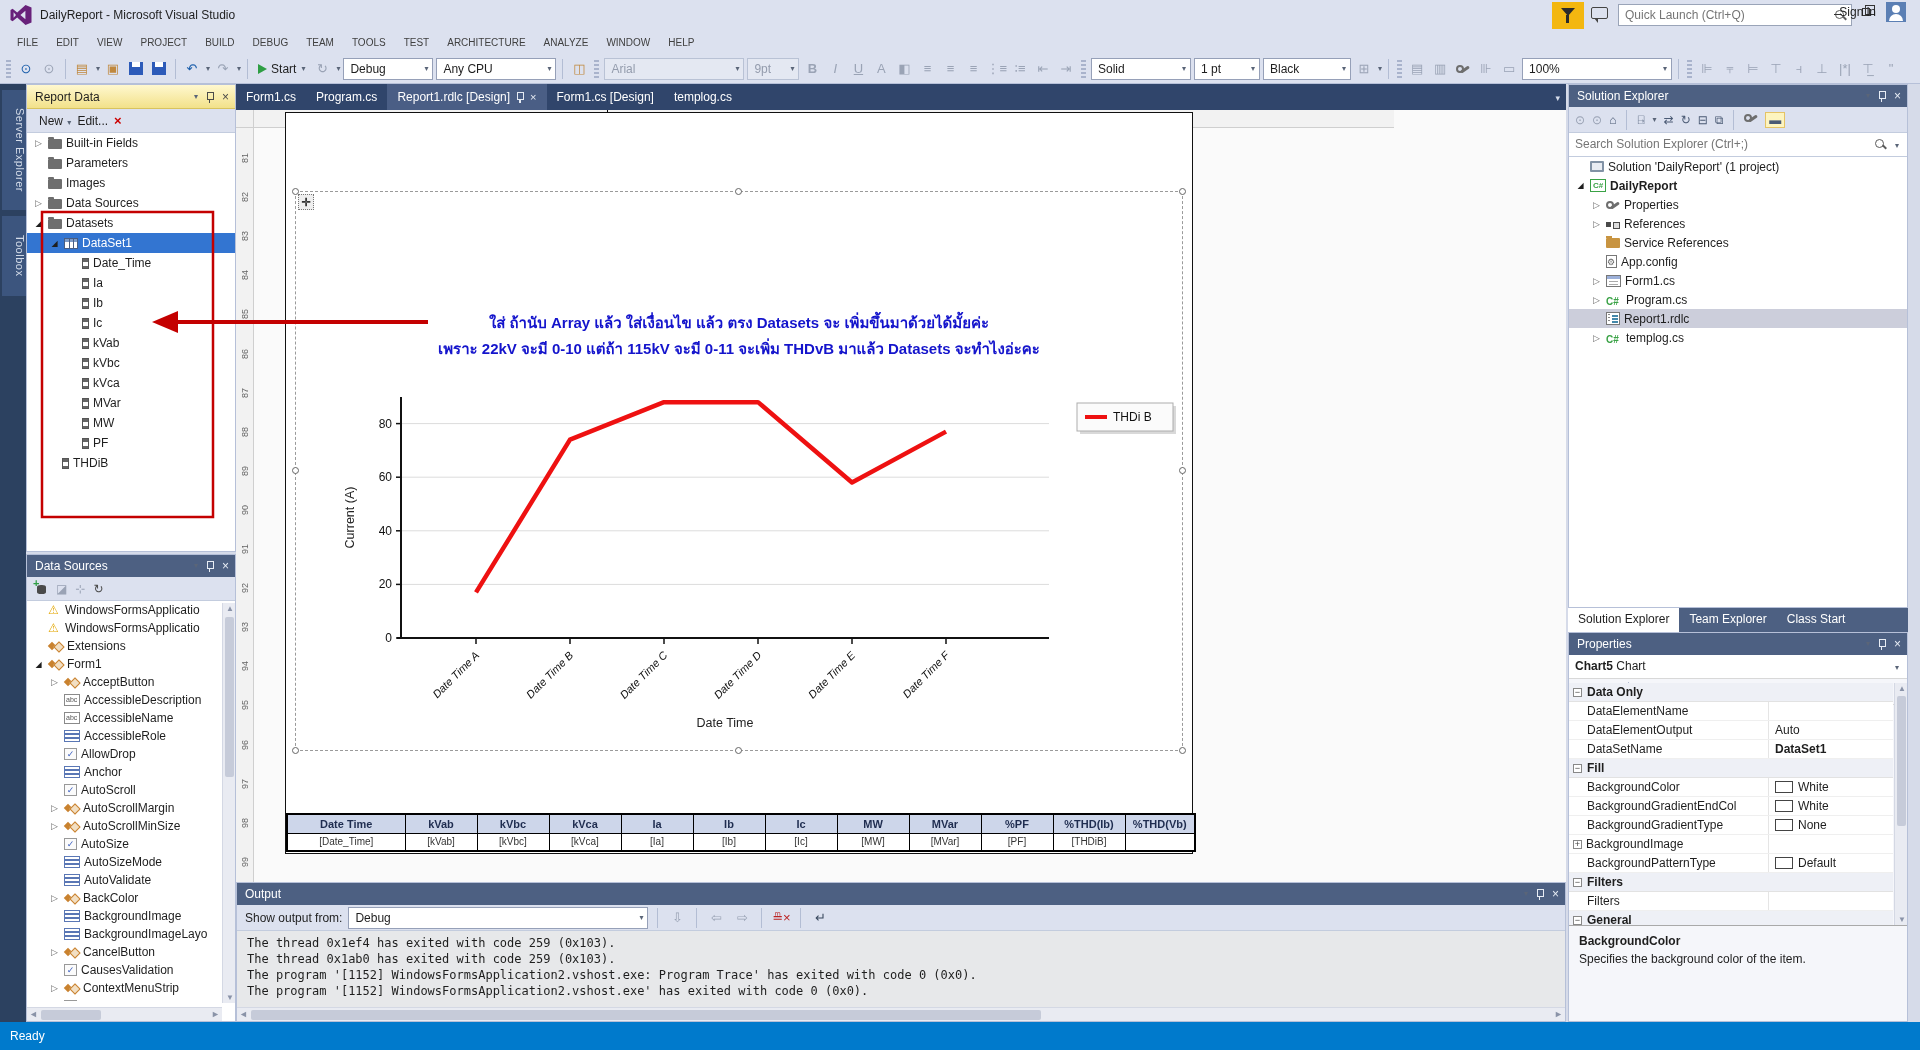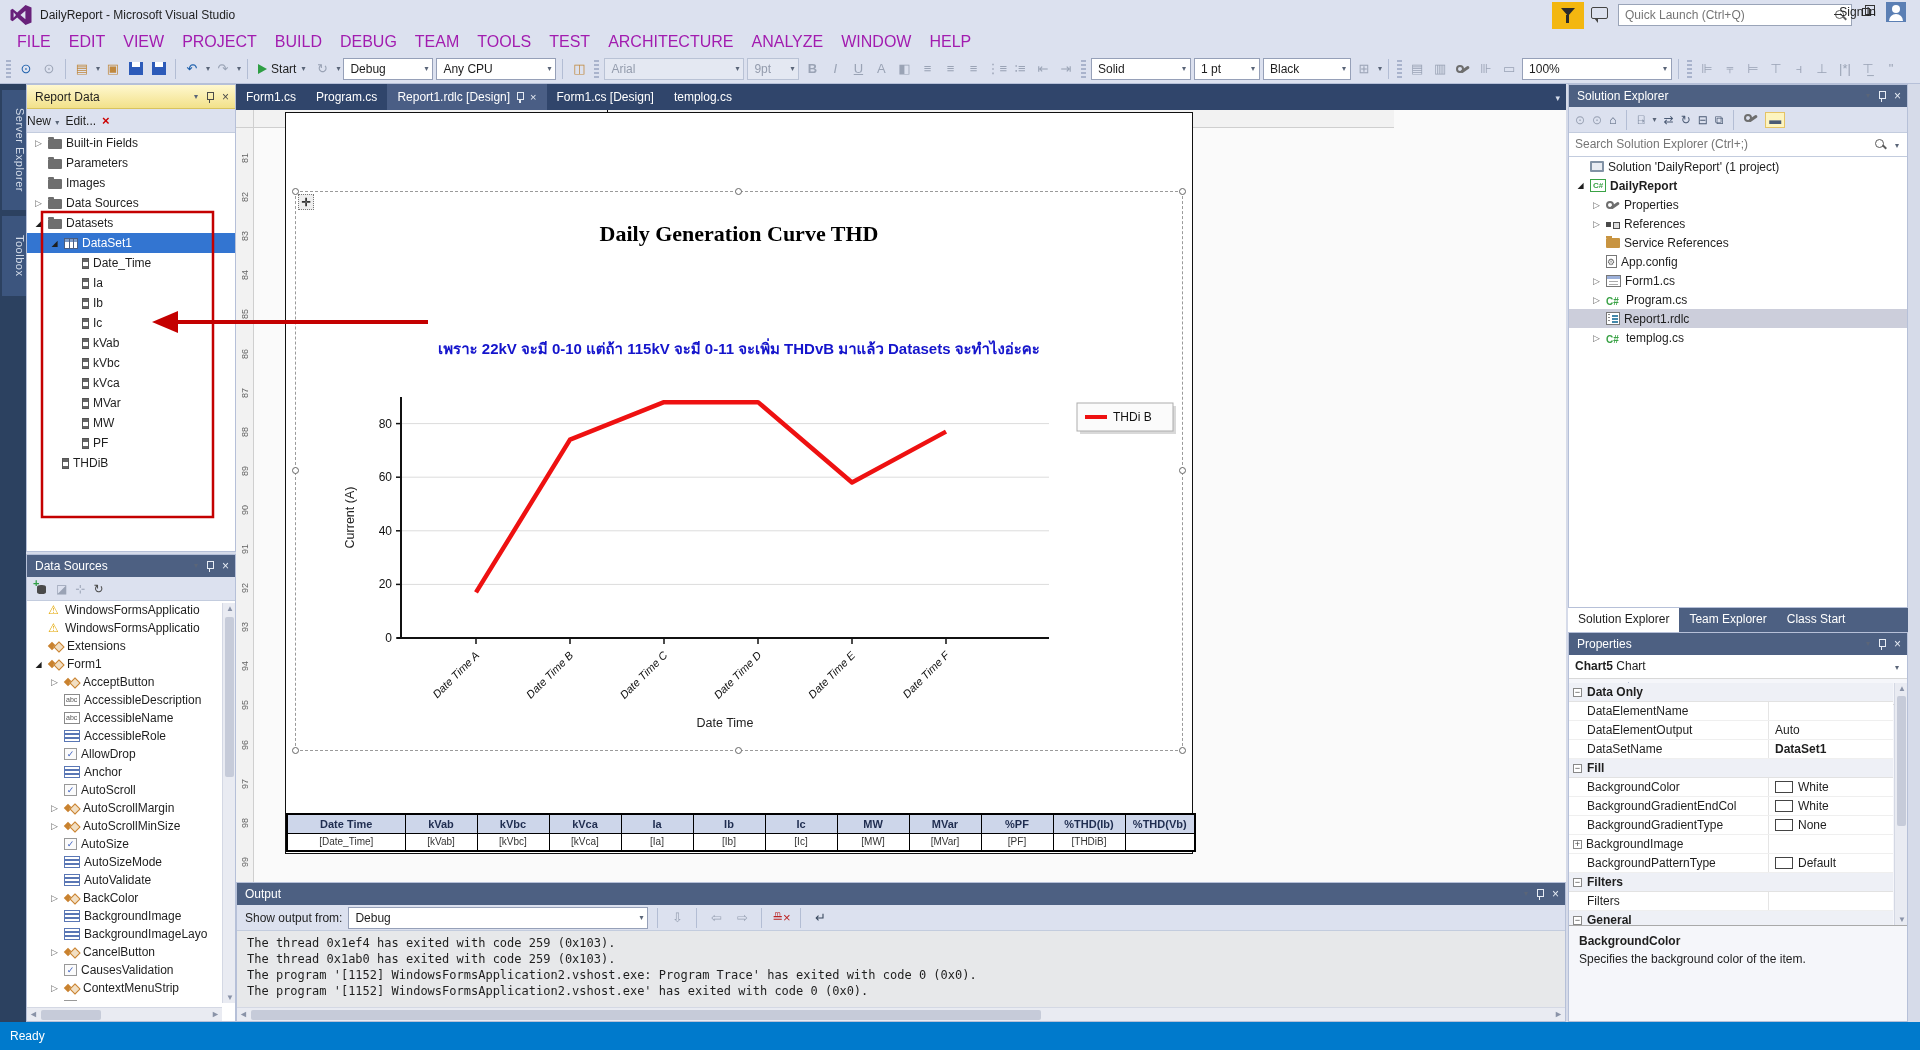--- a/index.html
+++ b/index.html
@@ -21,21 +21,21 @@
   .mag::before { content:""; position:absolute; left:1px; top:1px; width:7px; height:7px; border:1.5px solid #5B5B5B; border-radius:50%; }
   .mag::after { content:""; position:absolute; left:8px; top:8px; width:5px; height:2px; background:#5B5B5B; transform:rotate(45deg); }
   #quick-launch .mag { position:absolute; right:4px; top:4px; }
   .win-btn { position:absolute; top:0; width:28px; height:26px; text-align:center; line-height:26px; color:#333; font-size:14px; }
   #btn-min { left:1824px; } #btn-restore { left:1853px; } #btn-close { left:1882px; }
   .restore-glyph { position:absolute; left:9px; top:8px; width:8px; height:8px; border:1px solid #333; background:#DCE1EF; }
   .restore-glyph::before { content:""; position:absolute; left:2px; top:-4px; width:8px; height:8px; border:1px solid #333; }
 
   
   #menubar { position:absolute; left:0; top:30px; width:1920px; height:24px; background:#DCE1EF; display:flex; align-items:center; padding-left:8px; }
-  .menu-item { padding:4px 9px; font-size:16px; color:#a21caf; }
+  .menu-item { padding:4px 9px; font-size:10px; color:#404040; }
   #signin { position:absolute; right:44px; top:5px; font-size:12px; }
   #user-icon { position:absolute; right:14px; top:2px; width:20px; height:20px; background:#5B7FB4; }
   #user-icon::before { content:""; position:absolute; left:6px; top:3px; width:8px; height:8px; border-radius:50%; background:#FFF; }
   #user-icon::after { content:""; position:absolute; left:3px; top:12px; width:14px; height:7px; border-radius:7px 7px 0 0; background:#FFF; }
 
   
   #toolbar { position:absolute; left:0; top:54px; width:1920px; height:30px; background:#DCE1EF; border-bottom:1px solid #B6C0D8; display:flex; align-items:center; gap:3px; padding-left:4px; white-space:nowrap; }
   .grip { width:5px; height:18px; background:repeating-linear-gradient(#A9B3CC 0 2px, transparent 2px 4px); margin:0 2px; }
   .tsep { width:1px; height:20px; background:#B3BDD4; margin:0 3px; }
   .tbtn { display:inline-flex; align-items:center; justify-content:center; min-width:20px; height:22px; font-size:13px; color:#39495E; }
@@ -59,21 +59,21 @@
   .panel-title .pt-icons { position:absolute; right:6px; top:0; height:22px; display:flex; align-items:center; gap:8px; color:#E8EDF5; font-size:10px; }
   .pin { display:inline-block; position:relative; width:8px; height:11px; }
   .pin::before { content:""; position:absolute; left:1px; top:0; width:5px; height:6px; border:1.5px solid currentColor; }
   .pin::after { content:""; position:absolute; left:3px; top:7px; width:1.5px; height:4px; background:currentColor; }
   .closex { font-size:12px; }
 
   
   #report-data { position:absolute; left:26px; top:84px; width:210px; height:468px; background:#FFF; border:1px solid #B6C0D8; }
   #rd-title { height:24px; background:linear-gradient(#FFF8CF,#F2E18A); border-bottom:1px solid #D8C35E; color:#1E1E1E; font-size:12px; line-height:24px; padding-left:8px; position:relative; }
   #rd-title .pt-icons { position:absolute; right:6px; top:0; height:24px; display:flex; align-items:center; gap:8px; color:#4A4A4A; font-size:10px; }
-  #rd-toolbar { height:24px; background:#DCE1EF; border-bottom:1px solid #C3CCDE; display:flex; align-items:center; gap:6px; padding-left:0; font-size:12px;text-align:center; }
+  #rd-toolbar { height:24px; background:#DCE1EF; border-bottom:1px solid #C3CCDE; display:flex; align-items:center; gap:6px; padding-left:12px; font-size:12px;text-align:center; }
   #rd-toolbar .redx { color:#C00; font-weight:bold; font-size:13px; }
 
   .tree { position:relative; overflow:hidden; background:#FFF; }
   .tree-row { display:flex; align-items:center; gap:4px; white-space:nowrap; }
   #rd-tree .tree-row { height:20px; }
   .expander { display:inline-block; width:11px; font-size:9px; color:#6A6A6A; text-align:center; flex:none; }
   .expander.open { color:#1E1E1E; font-size:8px; }
   .tlabel { font-size:12px; }
   .tlabel.bold { font-weight:bold; }
   .tree-row.sel-blue { background:#3375D1; color:#FFF; }
@@ -695,21 +695,21 @@
         <span class="handle" style="left:-4px; top:-4px;"></span>
         <span class="handle" style="left:50%; top:-4px; margin-left:-4px;"></span>
         <span class="handle" style="right:-4px; top:-4px;"></span>
         <span class="handle" style="left:-4px; top:50%; margin-top:-4px;"></span>
         <span class="handle" style="right:-4px; top:50%; margin-top:-4px;"></span>
         <span class="handle" style="left:-4px; bottom:-4px;"></span>
         <span class="handle" style="left:50%; bottom:-4px; margin-left:-4px;"></span>
         <span class="handle" style="right:-4px; bottom:-4px;"></span>
       </div>
 
-      <div id="rpt-title" class="rpt-text">Daily Generation Curve THD</div>
+      <div id="note1" class="note-line">ใส่ ถ้านับ Array แล้ว ใส่เงื่อนไข แล้ว ตรง Datasets จะ เพิ่มขึ้นมาด้วยได้มั้ยค่ะ</div>
       <div id="note2" class="note-line">เพราะ 22kV จะมี 0-10 แต่ถ้า 115kV จะมี 0-11 จะเพิ่ม THDvB มาแล้ว Datasets จะทำไงอ่ะคะ</div>
 
       <svg id="rpt-chart" width="890" height="350" viewBox="0 0 890 350">
           <line x1="65" y1="193.4" x2="713" y2="193.4" stroke="#DCDCDC" stroke-width="1"></line>
           <line x1="65" y1="139.8" x2="713" y2="139.8" stroke="#DCDCDC" stroke-width="1"></line>
           <line x1="65" y1="86.19999999999999" x2="713" y2="86.19999999999999" stroke="#DCDCDC" stroke-width="1"></line>
           <line x1="65" y1="32.599999999999994" x2="713" y2="32.599999999999994" stroke="#DCDCDC" stroke-width="1"></line>
           <line x1="65" y1="6" x2="65" y2="248" stroke="#111" stroke-width="2"></line>
           <line x1="61" y1="247" x2="713" y2="247" stroke="#111" stroke-width="2"></line>
           <line x1="60" y1="247" x2="65" y2="247" stroke="#111" stroke-width="1.5"></line>

